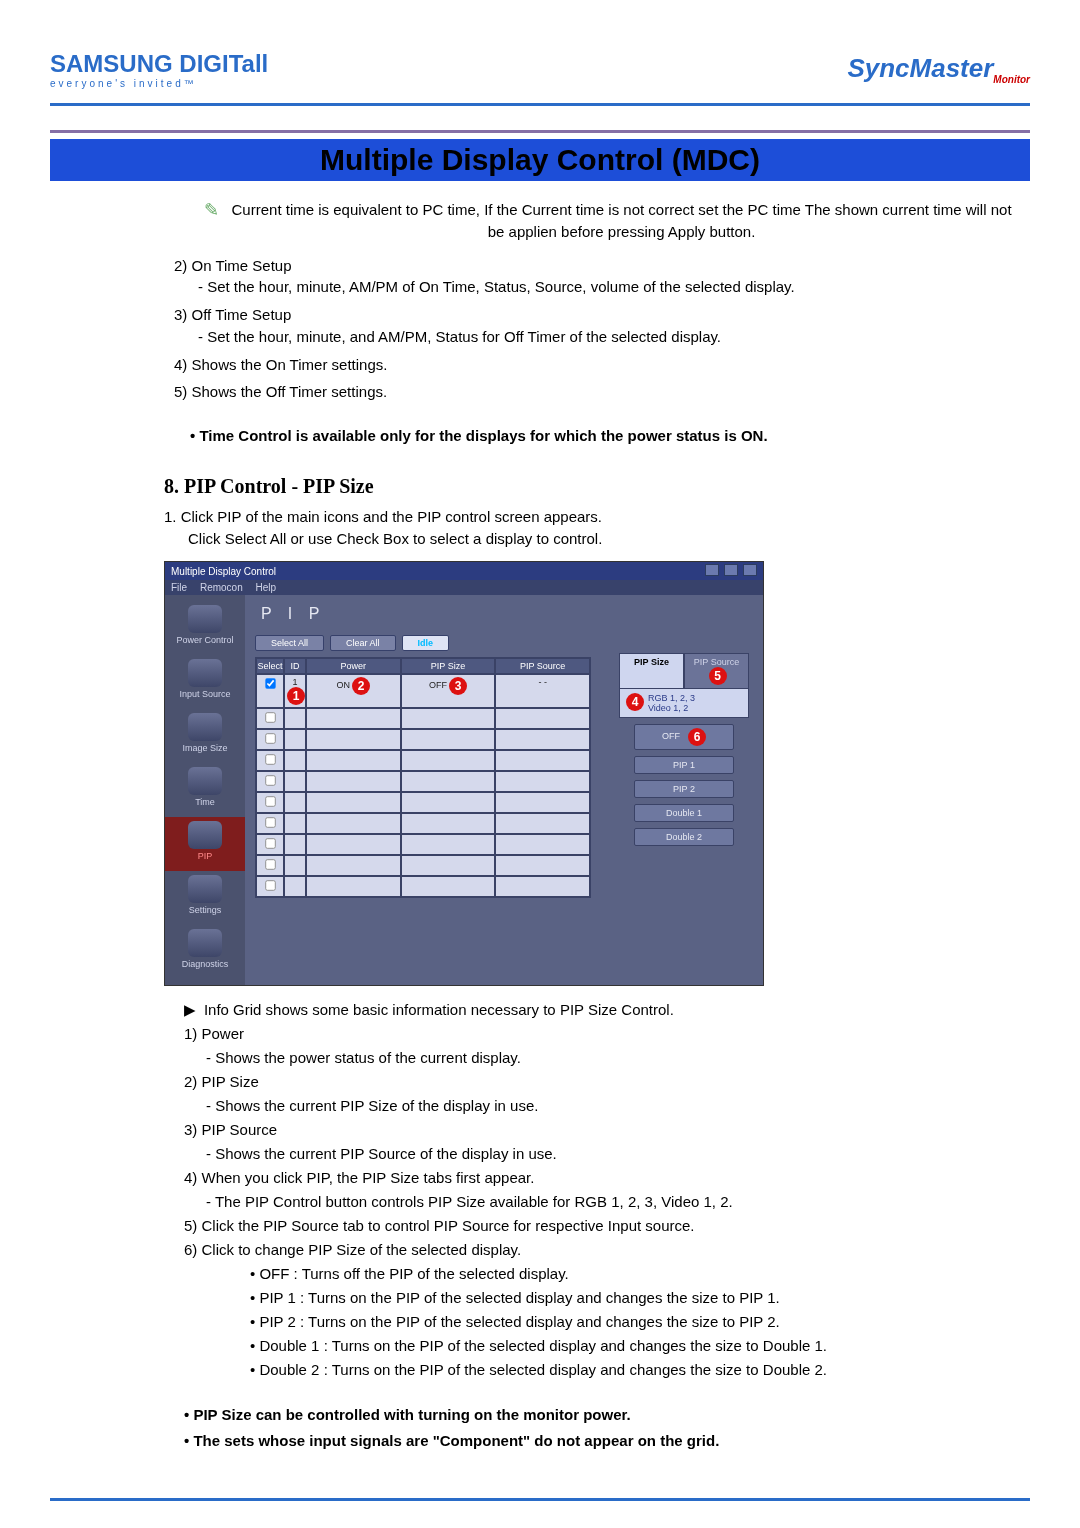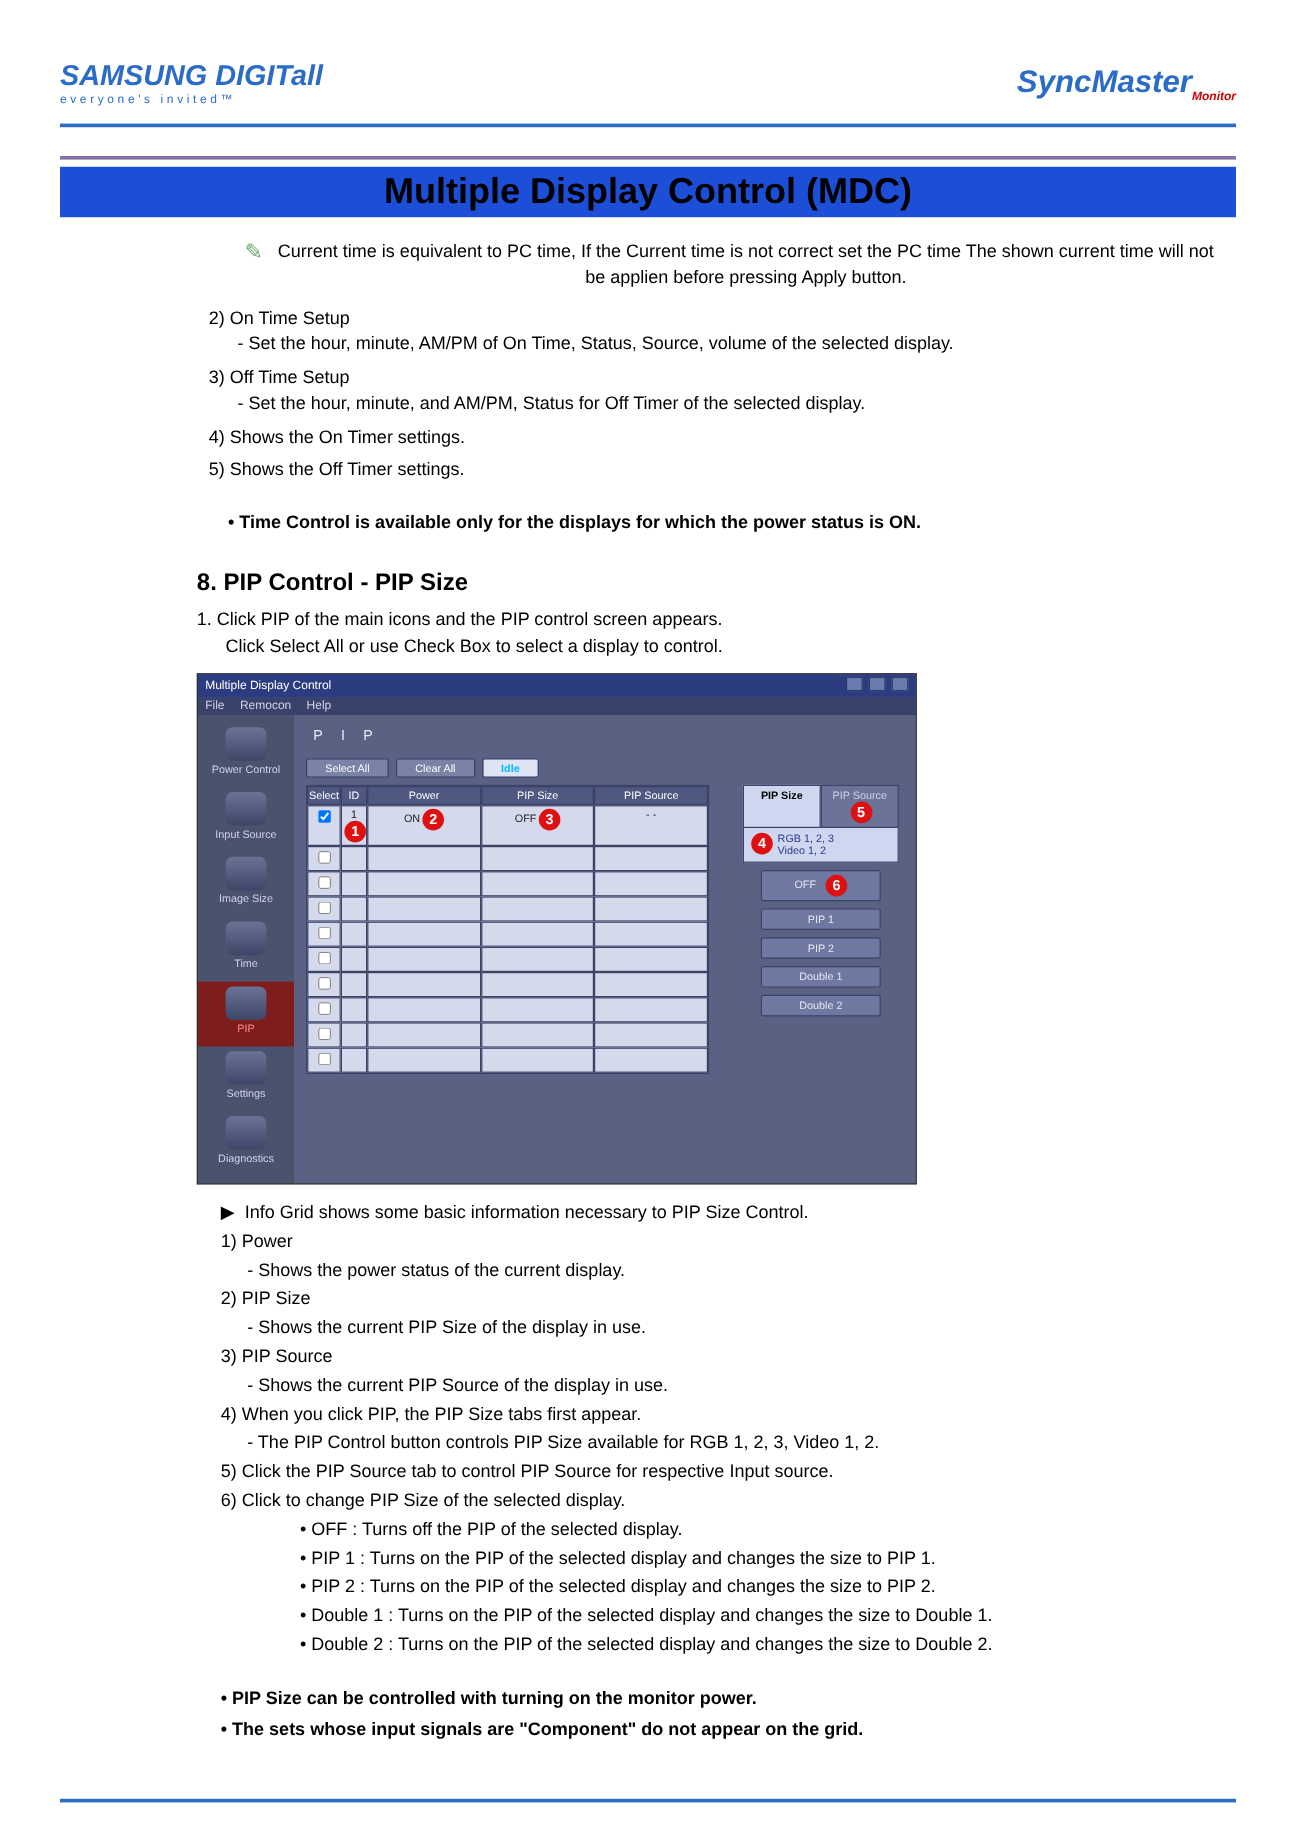--- a/index.html
+++ b/index.html
@@ -14,21 +14,21 @@
   }
   .header {
     display: flex;
     justify-content: space-between;
     align-items: center;
     padding-bottom: 14px;
     border-bottom: 3px solid #2a6cc8;
     margin-bottom: 24px;
   }
   .logo-left { color: #2a6cc8; }
-  .logo-left .brand { font-size: 24px; font-weight: bold; font-style: italic; }
+  .logo-left .brand { font-size: 24px; font-weight: bold; }
   .logo-left .tagline { font-size: 10px; letter-spacing: 3px; color: #2a6cc8; }
   .logo-right { color: #2a6cc8; font-size: 26px; font-weight: bold; font-style: italic; }
   .logo-right .sub { font-size: 10px; color: #c00; vertical-align: sub; }
 
   .title-bar {
     border-top: 3px solid #866fa6;
     padding-top: 6px;
     margin-bottom: 18px;
   }
   .title-bar h1 {
@@ -47,21 +47,21 @@
 
   ol.num { list-style: none; margin-left: 110px; }
   ol.num > li { margin: 6px 0; line-height: 1.45; }
   ol.num > li > .label { display: inline; }
   ol.num .sub { display: block; padding-left: 24px; }
 
   ul.bullets { list-style: none; margin-left: 126px; margin-top: 22px; }
   ul.bullets > li::before { content: "• "; font-weight: bold; }
   ul.bullets > li { font-weight: bold; margin: 4px 0; line-height: 1.45; }
 
-  h3.section { font-size: 20px; font-weight: bold; margin: 28px 0 8px 100px; }
+  h3.section { font-size: 20px; font-weight: bold; margin: 28px 0 8px 100px; font-family: Liberation Serif, serif; }
   ol.intro { list-style: none; margin-left: 100px; }
   ol.intro li { line-height: 1.45; }
 
   
   .app-shot {
     width: 600px;
     margin: 12px 0 12px 100px;
     border: 1px solid #333;
     font-size: 10px;
     background: #535b7a;
@@ -70,21 +70,21 @@
   .app-titlebar { background: #2c3c80; color:#fff; padding: 2px 6px; display:flex; justify-content:space-between; align-items:center; }
   .app-titlebar .winbtns span { display:inline-block; width:14px; height:12px; background:#6b7aaf; margin-left:2px; border:1px solid #2c3c60; }
   .app-menu { background:#38426b; padding:2px 6px; font-size:10px; }
   .app-menu span { margin-right:10px; }
   .app-body { display:flex; }
   .sidebar { width:80px; background:#4b526e; padding:6px 0; text-align:center; }
   .sidebar .item { padding:4px 0 10px; font-size:9px; color:#cfd3e8; }
   .sidebar .item .glyph { display:block; width:34px; height:28px; margin:0 auto 2px; border-radius:6px; background:linear-gradient(#6a7296,#3e4668); }
   .sidebar .item.active { background:#7f1d1d; color:#f88; }
   .main { flex:1; background:#5a6284; padding:10px 10px 20px; position:relative; }
-  .main h2 { color:#e6e8f2; font-size:12px; letter-spacing:6px; margin:0 0 12px 6px; font-weight:normal; }
+  .main h2 { color:#e6e8f2; font-size:16px; letter-spacing:6px; margin:0 0 12px 6px; font-weight:normal; }
   .toolbar { display:flex; gap:6px; margin-bottom:6px; }
   .btn { background:#7a82a6; border:1px solid #36406a; padding:2px 15px; font-size:9px; color:#fff; border-radius:2px; }
   .btn.idle { color:#0bf; font-weight:bold; background:#dfe4f5; }
   .grid { width:336px; border:1px solid #3a4266; background:#6b7398; }
   .grid-hdr, .grid-row { display:flex; }
   .grid-hdr .cell { background:#4e5880; color:#fff; }
   .cell { border:1px solid #3a4266; padding:2px 0; text-align:center; font-size:9px; flex:1; }
   .cell.sel { flex:0 0 28px; }
   .cell.id  { flex:0 0 22px; }
   .grid-row .cell { background:#d5d9ec; color:#222; }

